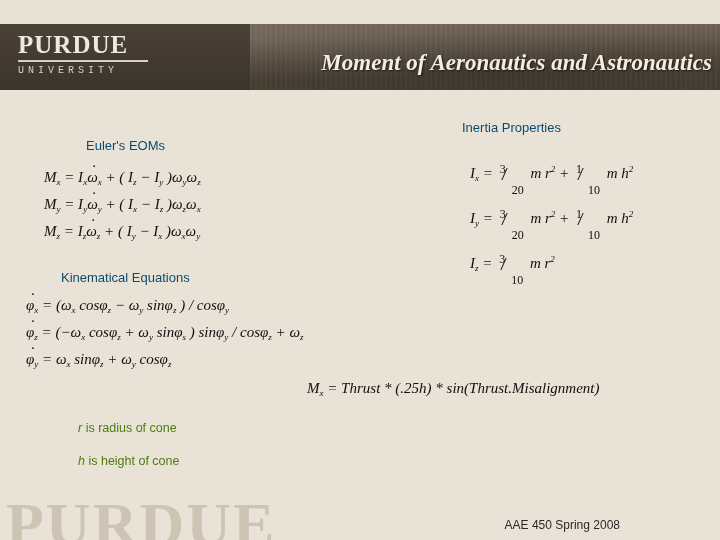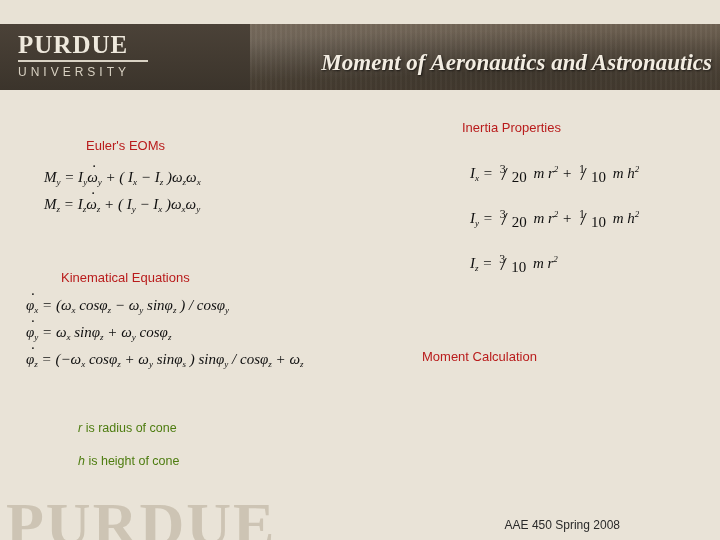--- a/index.html
+++ b/index.html
@@ -62,22 +62,22 @@
     line-height: 26px;
   }
   .purdue-rule {
     height: 2px;
     background: #d9d2c4;
     margin: 2px 0 3px 0;
   }
   .purdue-sub {
     display: block;
     color: #d8d1c2;
-    font-family: Liberation Sans, sans-serif;
-    font-size: 12px;
+    font-family: Liberation Mono, monospace;
+    font-size: 10px;
     letter-spacing: 4px;
   }
   .school-title {
     position: absolute;
     right: 8px;
     top: 26px;
     color: #f3ede2;
     font-family: "Liberation Serif", serif;
     font-style: italic;
     font-size: 23px;
@@ -97,21 +97,21 @@
     letter-spacing: 2px;
     color: rgba(160, 146, 124, 0.38);
     pointer-events: none;
     user-select: none;
   }
 
   
   .label {
     position: absolute;
     font-size: 13px;
-    color: #b91c1c;
+    color: #0c4a6e;
     white-space: nowrap;
   }
   .note {
     position: absolute;
     font-size: 12.5px;
     color: #4d7c0f;
     white-space: nowrap;
   }
   .note i {
     font-style: italic;
@@ -162,23 +162,23 @@
   .frac .bar {
     display: inline-block;
     width: 11px;
     height: 12px;
     border-left: 1px solid #111;
     transform: skewX(-24deg);
     margin: 0 -3px 0 -1px;
     vertical-align: -2px;
   }
   .frac .den {
-    font-size: 15px;
-    position: relative;
-    top: 4px;
+    font-size: 12px;
+    position: relative;
+    top: 16px;
     left: -1px;
   }
   .dotted {
     position: relative;
   }
   .dotted::before {
     content: "\02D9";
     position: absolute;
     top: -9px;
     left: 3px;
@@ -203,58 +203,63 @@
       <span class="purdue-sub">UNIVERSITY</span>
     </div>
     <div class="school-title">Moment of Aeronautics and Astronautics</div>
   </div>
 
   <div class="watermark">PURDUE</div>
 
   <div class="label" style="left:86px; top:114px;">Euler's EOMs</div>
   <div class="eq" style="left:44px; top:142px;">
     <div class="eq-line">
+      M<sub>x</sub> = I<sub>x</sub><span class="dotted">ω</span><sub>x</sub> + ( I<sub>z</sub> − I<sub>y</sub> )ω<sub>y</sub>ω<sub>z</sub>
+    </div>
+    <div class="eq-line">
       M<sub>y</sub> = I<sub>y</sub><span class="dotted">ω</span><sub>y</sub> + ( I<sub>x</sub> − I<sub>z</sub> )ω<sub>z</sub>ω<sub>x</sub>
     </div>
     <div class="eq-line">
       M<sub>z</sub> = I<sub>z</sub><span class="dotted">ω</span><sub>z</sub> + ( I<sub>y</sub> − I<sub>x</sub> )ω<sub>x</sub>ω<sub>y</sub>
     </div>
   </div>
 
   <div class="label" style="left:61px; top:246px;">Kinematical Equations</div>
   <div class="eq" style="left:26px; top:270px;">
     <div class="eq-line">
       <span class="dotted">φ</span><sub>x</sub> = (ω<sub>x</sub> cosφ<sub>z</sub> − ω<sub>y</sub> sinφ<sub>z</sub> ) / cosφ<sub>y</sub>
     </div>
     <div class="eq-line">
+      <span class="dotted">φ</span><sub>z</sub> = (−ω<sub>x</sub> cosφ<sub>z</sub> + ω<sub>y</sub> sinφ<sub>s</sub> ) sinφ<sub>y</sub> / cosφ<sub>z</sub> + ω<sub>z</sub>
+    </div>
+    <div class="eq-line">
       <span class="dotted">φ</span><sub>y</sub> = ω<sub>x</sub> sinφ<sub>z</sub> + ω<sub>y</sub> cosφ<sub>z</sub>
-    </div>
-    <div class="eq-line">
-      <span class="dotted">φ</span><sub>z</sub> = (−ω<sub>x</sub> cosφ<sub>z</sub> + ω<sub>y</sub> sinφ<sub>s</sub> ) sinφ<sub>y</sub> / cosφ<sub>z</sub> + ω<sub>z</sub>
     </div>
   </div>
 
   <div class="label" style="left:462px; top:96px;">Inertia Properties</div>
   <div class="eq" style="left:470px; top:134px;">
     <div class="eq-line">
       I<sub>x</sub> = <span class="frac"><span class="num">3</span><span class="bar"></span><span class="den">20</span></span> m r<sup>2</sup> + <span class="frac"><span class="num">1</span><span class="bar"></span><span class="den">10</span></span> m h<sup>2</sup>
     </div>
   </div>
   <div class="eq" style="left:470px; top:179px;">
     <div class="eq-line">
       I<sub>y</sub> = <span class="frac"><span class="num">3</span><span class="bar"></span><span class="den">20</span></span> m r<sup>2</sup> + <span class="frac"><span class="num">1</span><span class="bar"></span><span class="den">10</span></span> m h<sup>2</sup>
     </div>
   </div>
   <div class="eq" style="left:470px; top:224px;">
     <div class="eq-line">
       I<sub>z</sub> = <span class="frac"><span class="num">3</span><span class="bar"></span><span class="den">10</span></span> m r<sup>2</sup>
     </div>
   </div>
 
-  <div class="label" style="left:422px; top:325px;">Moment Calculation</div>
+  <div class="eq big-eq" style="left:307px; top:356px;">
+    M<sub>x</sub> = Thrust * (.25h) * sin(Thrust.Misalignment)
+  </div>
 
   <div class="note" style="left:78px; top:397px;">
     <i>r</i><span> is radius of cone</span>
   </div>
   <div class="note" style="left:78px; top:430px;">
     <i>h</i><span> is height of cone</span>
   </div>
 
   <div class="footer">AAE 450 Spring 2008</div>
 

